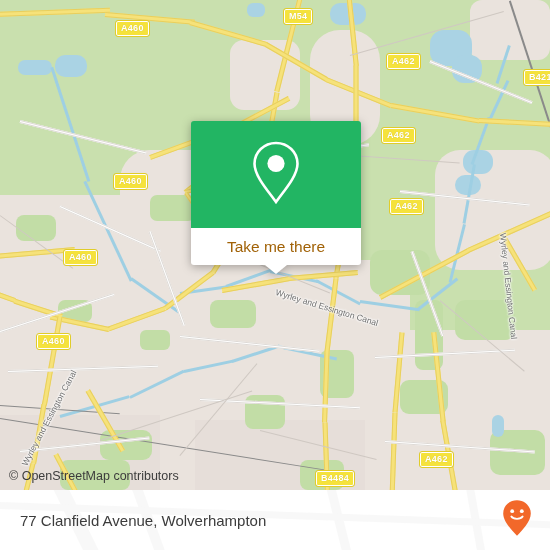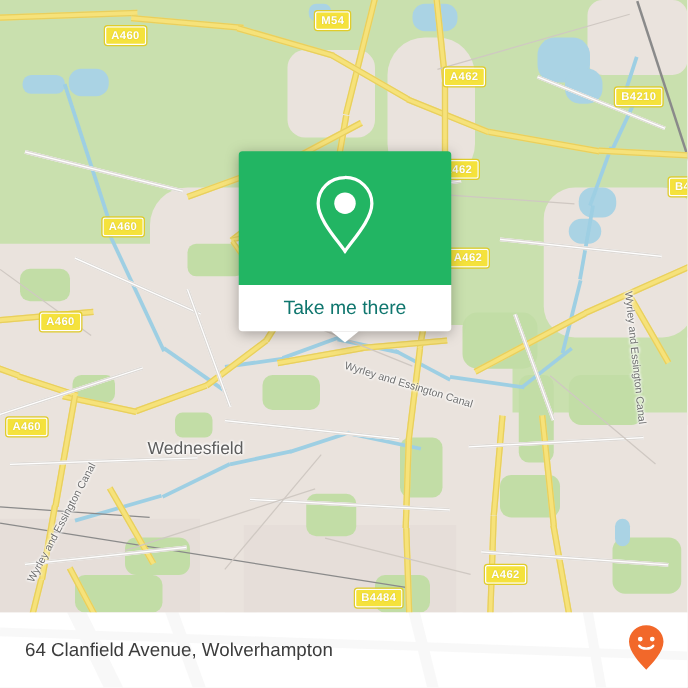--- a/index.html
+++ b/index.html
@@ -75,20 +75,21 @@
     outline: 1px solid #e0cc2a;
     color: #ffffff;
     font-size: 9px;
     font-weight: bold;
     letter-spacing: .3px;
     padding: 1px 4px 2px 4px;
     border-radius: 2px;
     line-height: 10px;
     white-space: nowrap;
     text-shadow: 0 0 1px rgba(160,140,0,.45);
+    margin-left: 32px;
   }
 
   
   .place-label {
     position: absolute;
     color: #5d5d5d;
     font-size: 14px;
     white-space: nowrap;
     text-shadow: 1px 0 2px #fff, -1px 0 2px #fff, 0 1px 2px #fff, 0 -1px 2px #fff;
   }
@@ -131,21 +132,21 @@
   }
   .popup-foot {
     height: 37px;
     background: #ffffff;
     border-radius: 0 0 3px 3px;
     display: flex;
     align-items: center;
     justify-content: center;
   }
   .popup-foot-label {
-    color: #0f766e;
+    color: #a16207;
     font-size: 15.5px;
   }
   .popup-tail {
     position: absolute;
     left: 50%;
     bottom: -9px;
     margin-left: -11px;
     width: 0; height: 0;
     border-left: 11px solid transparent;
     border-right: 11px solid transparent;
@@ -356,28 +357,28 @@
       <div class="shield" style="left:5px;top:334px;">A460</div>
       <div class="shield" style="left:252px;top:9px;">M54</div>
       <div class="shield" style="left:355px;top:54px;">A462</div>
       <div class="shield" style="left:492px;top:70px;">B4210</div>
       <div class="shield" style="left:350px;top:128px;z-index:5;">A462</div>
       <div class="shield" style="left:358px;top:199px;">A462</div>
       <div class="shield" style="left:535px;top:142px;">B4</div>
       <div class="shield" style="left:284px;top:471px;">B4484</div>
       <div class="shield" style="left:388px;top:452px;">A462</div>
 
-      <div class="place-label" style="left:118px;top:350px;">Wednesfield</div>
 
       <div class="canal-label" style="left:276px;top:287px;transform:rotate(17deg);">Wyrley and Essington Canal</div>
       <div class="canal-label" style="left:503px;top:228px;transform:rotate(84deg);">Wyrley and Essington Canal</div>
       <div class="canal-label" style="left:24px;top:460px;transform:rotate(-62deg);">Wyrley and Essington Canal</div>
 
     </div>
 
+    <div class="attrib">© OpenStreetMap contributors</div>
   </div>
 
   <div class="popup">
     <div class="popup-head">
       <span>
         <svg width="54" height="68" viewBox="0 0 54 68" aria-hidden="true">
           <path d="M27 4 C15 4 5.5 13.2 5.5 24.8 C5.5 37.5 20 53 27 63 C34 53 48.5 37.5 48.5 24.8 C48.5 13.2 39 4 27 4 Z" fill="none" stroke="#ffffff" stroke-width="2.6"></path>
           <circle cx="27" cy="24.5" r="8.6" fill="#ffffff"></circle>
         </svg>
       </span>
@@ -392,21 +393,21 @@
     <div class="footer-watermark">
       <i style="left:60px;top:-10px;width:120px;height:14px;transform:rotate(64deg);"></i>
       <i style="left:135px;top:-12px;width:110px;height:10px;transform:rotate(70deg);"></i>
       <i style="left:330px;top:-10px;width:110px;height:9px;transform:rotate(76deg);"></i>
       <i style="left:470px;top:-6px;width:90px;height:8px;transform:rotate(80deg);"></i>
       <i style="left:0px;top:12px;width:560px;height:7px;transform:rotate(2deg);"></i>
     </div>
 
     <div class="footer-inner">
       <div class="address">
-        <div>64 Clanfield Avenue, Wolverhampton</div>
+        <div>77 Clanfield Avenue, Wolverhampton</div>
       </div>
 
       <div class="logo">
         <span>
           <svg width="30" height="38" viewBox="0 0 30 38" aria-hidden="true">
             <path d="M15 1.2 C7.3 1.2 1.2 7.1 1.2 14.4 C1.2 22.6 10 31.4 15 36.8 C20 31.4 28.8 22.6 28.8 14.4 C28.8 7.1 22.7 1.2 15 1.2 Z" fill="#f2682a"></path>
             <circle cx="10.2" cy="12.2" r="1.9" fill="#ffffff"></circle>
             <circle cx="19.8" cy="12.2" r="1.9" fill="#ffffff"></circle>
             <path d="M9.4 17.6 C11.3 20.6 18.7 20.6 20.6 17.6" fill="none" stroke="#ffffff" stroke-width="1.9" stroke-linecap="round"></path>
           </svg>

